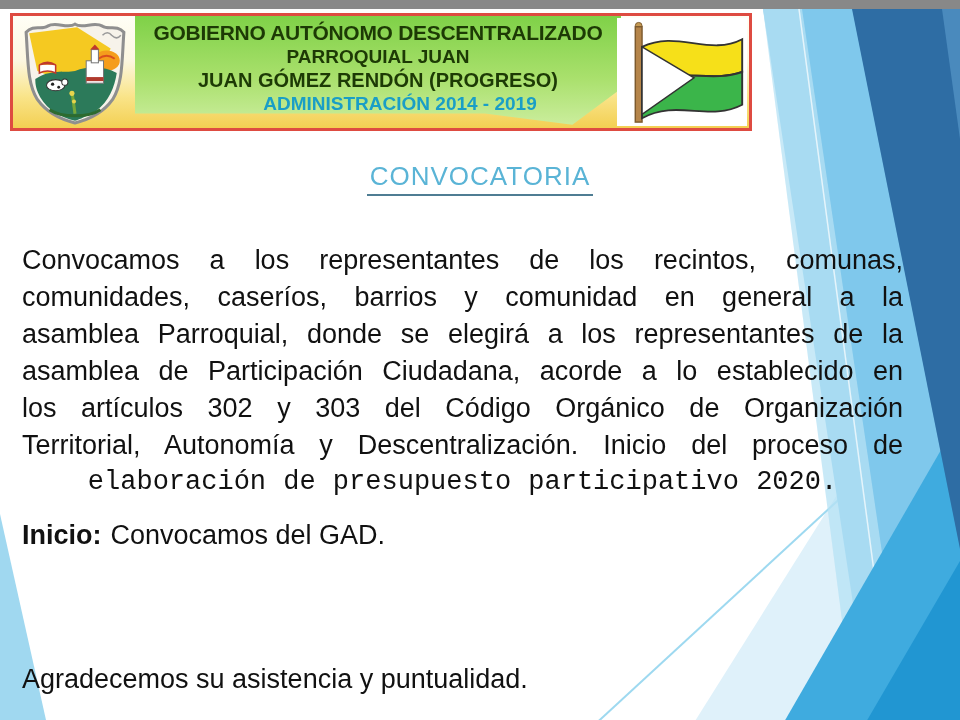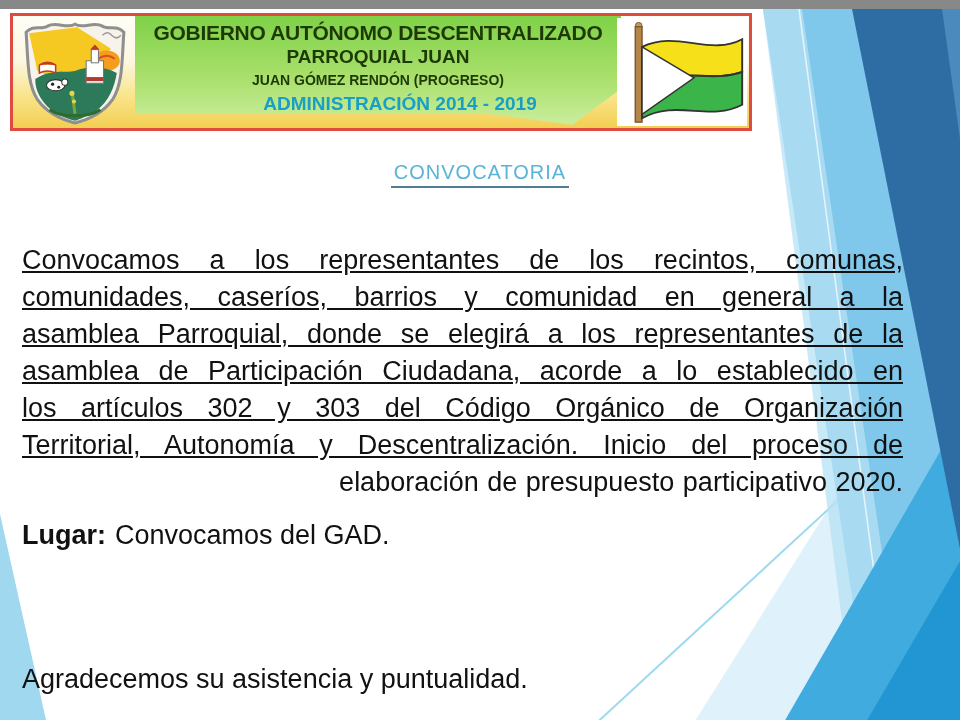--- a/index.html
+++ b/index.html
@@ -32,39 +32,39 @@
     position:absolute; left:122px; top:0; width:486px; height:112px;
     background:linear-gradient(180deg,var(--c-green-top,#7fd148) 0%,#a9e06c 55%,var(--c-green-bottom,#cdeea0) 100%);
     clip-path:polygon(0 0,100% 0,100% 65%,90% 97%,72% 87%,0 87%);
   }
   .banner-text{
     position:absolute; left:122px; top:5px; width:486px; text-align:center;
     white-space:nowrap; color:var(--c-text-dark,#1d3a05); font-weight:bold;
   }
   .bl1{font-size:21px; line-height:24px; letter-spacing:-.3px;}
   .bl2{font-size:19px; line-height:23px;}
-  .bl3{font-size:14px; line-height:24px;}
+  .bl3{font-size:20px; line-height:24px;}
   .bl4{font-size:19px; line-height:23px; color:var(--c-admin-teal,#1a9ec6);padding-left:44px;}
   .shield{position:absolute; left:6px; top:4px; width:112px; height:106px;}
   .flag-box{position:absolute; left:604px; top:2px; width:130px; height:108px; background:#ffffff;}
   .flag{width:130px; height:108px; display:block;}
 
   
   .title-wrap{position:absolute; left:0; top:152px; width:960px; text-align:center;}
   .title-text{
-    display:inline-block; font-size:20px; letter-spacing:1px;
+    display:inline-block; font-size:26px; letter-spacing:1px;
     color:var(--c-title-blue,#5ab4d6);
     border-bottom:2px solid #4f7d93; padding:0 3px 2px 3px;
   }
 
   
   .para{position:absolute; left:22px; top:233px; width:881px; color:var(--c-body-black,#111);
         font-size:27px; line-height:37px; word-spacing:1px;}
-  .para-main{white-space:pre-line; text-align:justify; text-align-last:justify;text-decoration:underline;}
-  .para-last{text-align:right;}
+  .para-main{white-space:pre-line; text-align:justify; text-align-last:justify;}
+  .para-last{text-align:center;font-family:Liberation Mono, monospace;}
   .details{position:absolute; left:22px; top:509px; color:var(--c-body-black,#111);
         font-size:27px; line-height:35.5px;}
   .dl{font-weight:bold; margin-right:9px;}
   .closing{position:absolute; left:22px; top:655px; color:var(--c-body-black,#111); font-size:27px;}
 </style>
 </head>
 <body>
 
 <div class="slide">
 
@@ -135,19 +135,19 @@
 comunidades, caseríos, barrios y comunidad en general a la
 asamblea Parroquial, donde se elegirá a los representantes de la
 asamblea de Participación Ciudadana, acorde a lo establecido en
 los artículos 302 y 303 del Código Orgánico de Organización
 Territorial, Autonomía y Descentralización. Inicio del proceso de</div>
     <div class="para-last">elaboración de presupuesto participativo 2020.</div>
   </div>
 
   <div class="details">
     <div class="detail-row">
-      <span class="dl">Lugar:</span><span class="dv">Convocamos del GAD.</span>
+      <span class="dl">Inicio:</span><span class="dv">Convocamos del GAD.</span>
     </div>
   </div>
 
   <div class="closing">Agradecemos su asistencia y puntualidad.</div>
 
 </div>
 
 </body></html>

